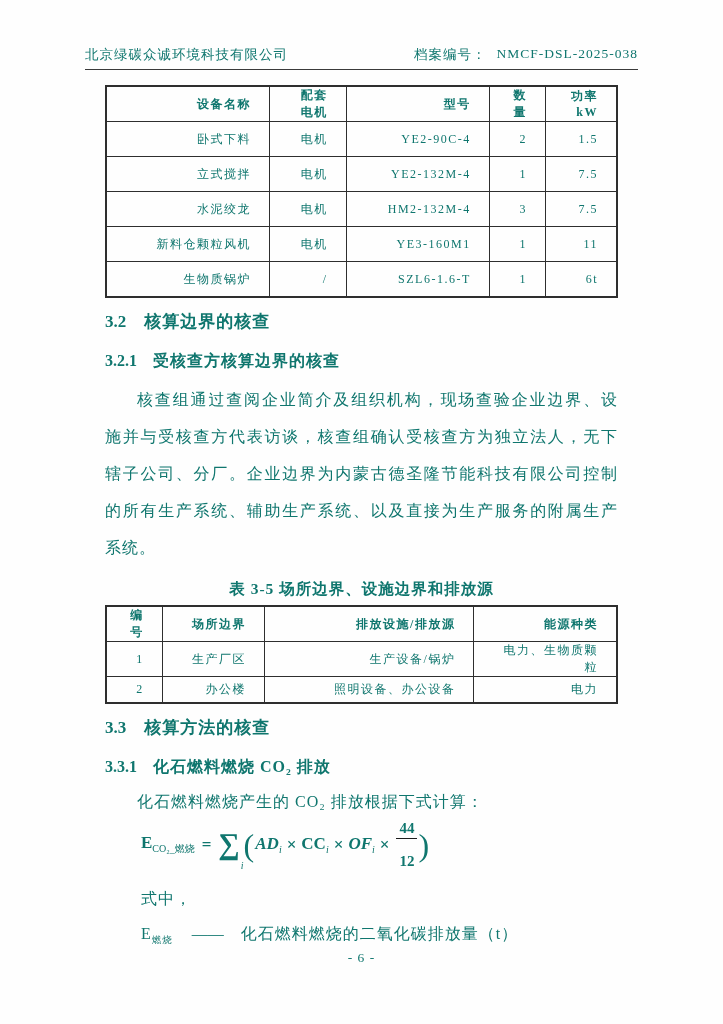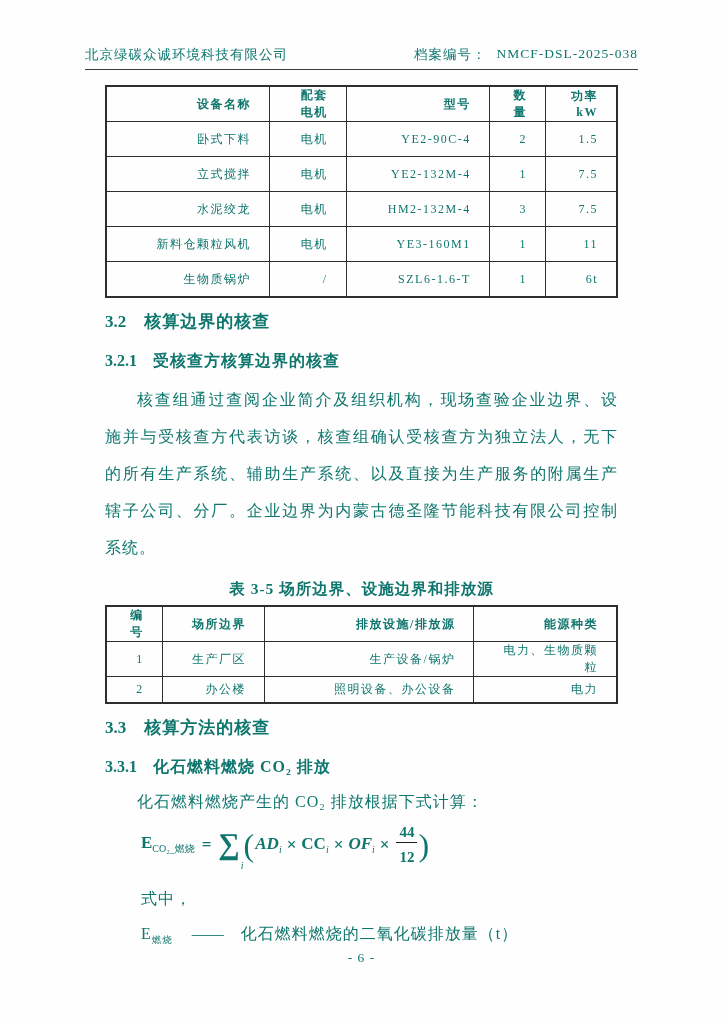--- a/index.html
+++ b/index.html
@@ -97,21 +97,21 @@
   .f-eq{margin:0 7px;}
   .sigma{font-size:30px;font-weight:bold;line-height:1;}
   .sum-sub{position:relative;top:10px;left:1px;font-size:10px;font-style:italic;}
   .f-paren{font-size:32px;font-weight:400;line-height:1;margin:0 1px;}
   .f-var{font-style:italic;}
   .f-var-up{font-style:normal;}
   .f-times{margin:0 5px;}
   .f-termsub{font-style:italic;}
   .frac{display:inline-block;text-align:center;vertical-align:middle;line-height:1.05;margin-left:2px;}
   .frac .num{display:block;border-bottom:1.5px solid #1c1c1c;padding:0 3px 1px;font-size:15px;}
-  .frac .den{display:block;padding-top:7px;font-size:15px;}
+  .frac .den{display:block;padding-top:15px;font-size:15px;}
   
   .where-line{
     margin-top:18px;
     margin-left:36px;
     font-size:16px;
     letter-spacing:1px;
     line-height:26px;
   }
   .edef-line{
     margin-top:9px;
@@ -203,22 +203,22 @@
     <div class="h2">
       <span class="num">3.2</span><span>核算边界的核查</span>
     </div>
     <div class="h3">
       <span class="num">3.2.1</span><span>受核查方核算边界的核查</span>
     </div>
 
     <div class="para">
       <div class="pline first">核查组通过查阅企业简介及组织机构，现场查验企业边界、设</div>
       <div class="pline">施并与受核查方代表访谈，核查组确认受核查方为独立法人，无下</div>
+      <div class="pline">辖子公司、分厂。企业边界为内蒙古德圣隆节能科技有限公司控制</div>
       <div class="pline">的所有生产系统、辅助生产系统、以及直接为生产服务的附属生产</div>
-      <div class="pline">辖子公司、分厂。企业边界为内蒙古德圣隆节能科技有限公司控制</div>
       <div class="pline last">系统。</div>
     </div>
 
     <div class="caption">表 3-5 场所边界、设施边界和排放源</div>
     <table class="tbl tbl-bound">
       <colgroup>
         <col style="width:11%">
           <col style="width:20%">
           <col style="width:41%">
           <col style="width:28%">

